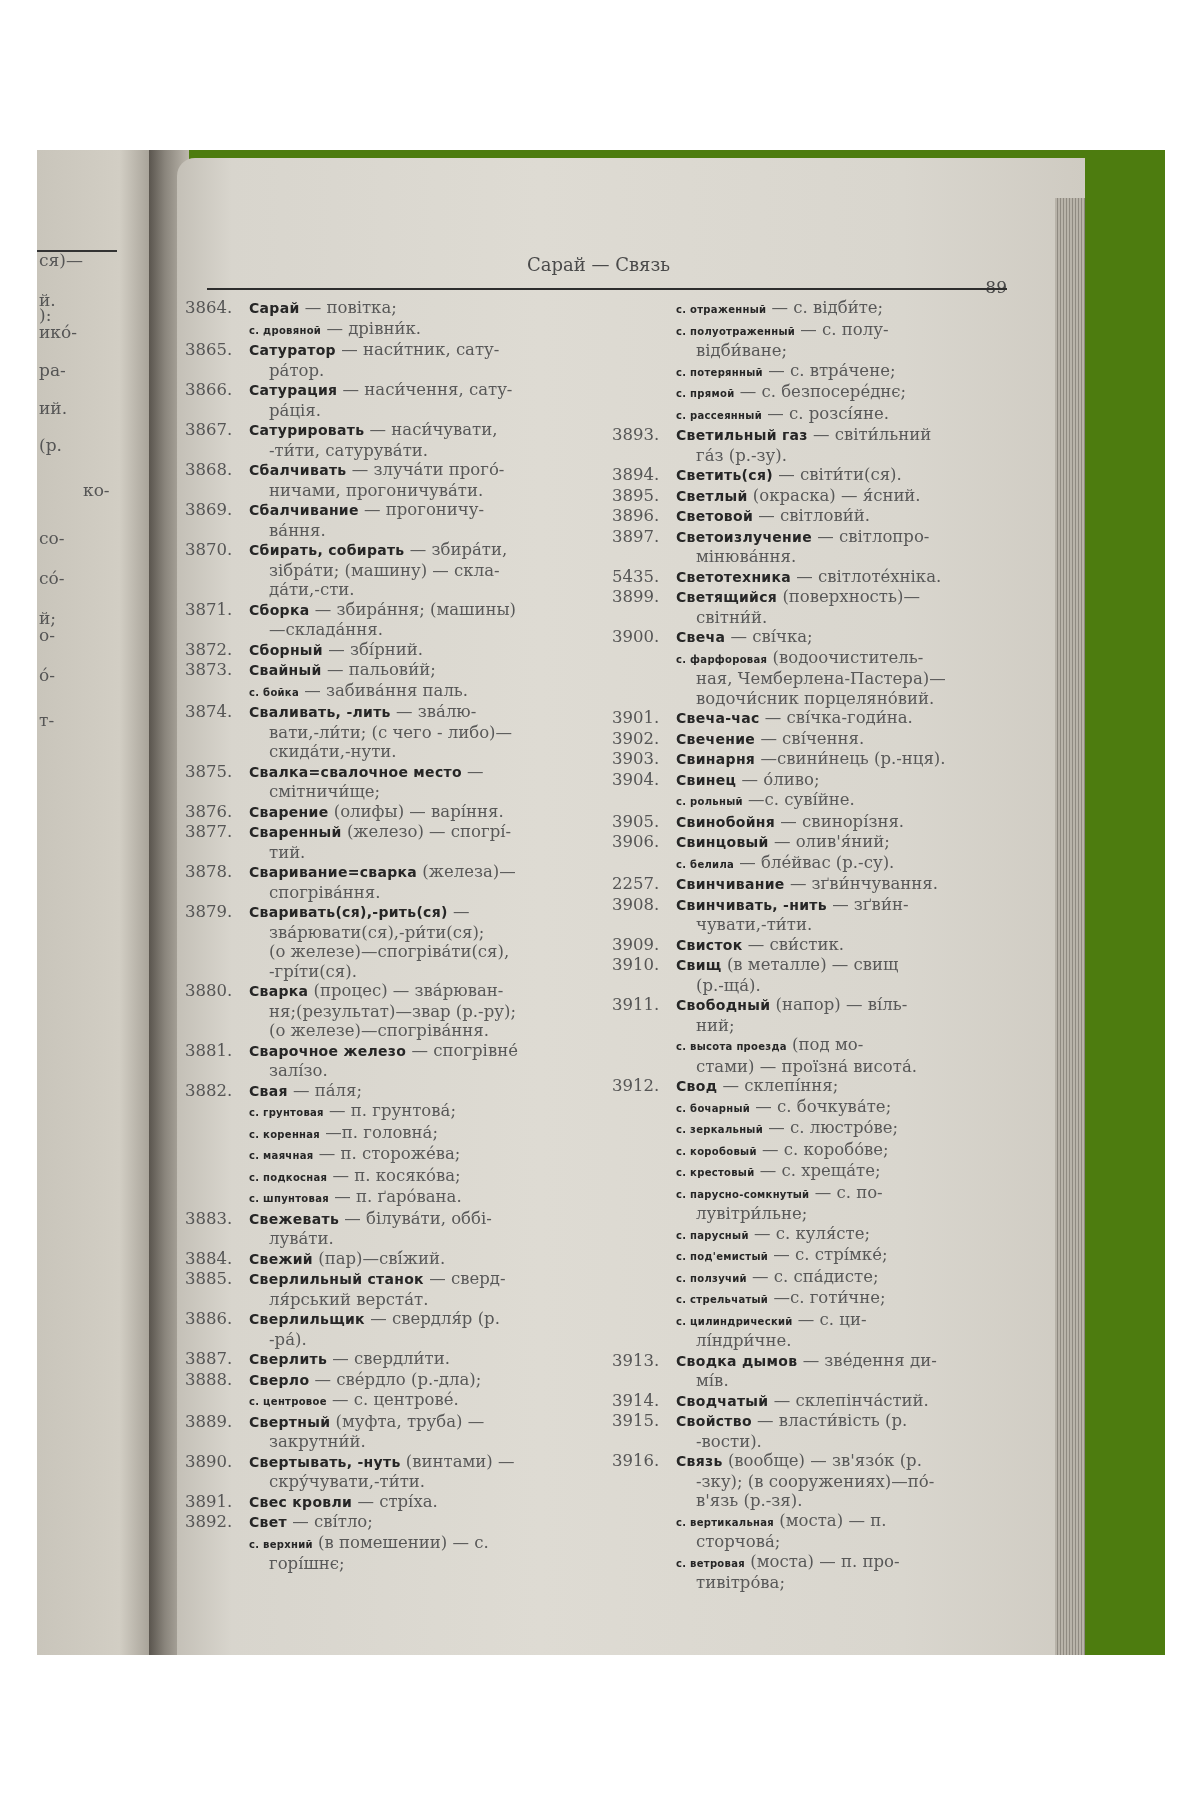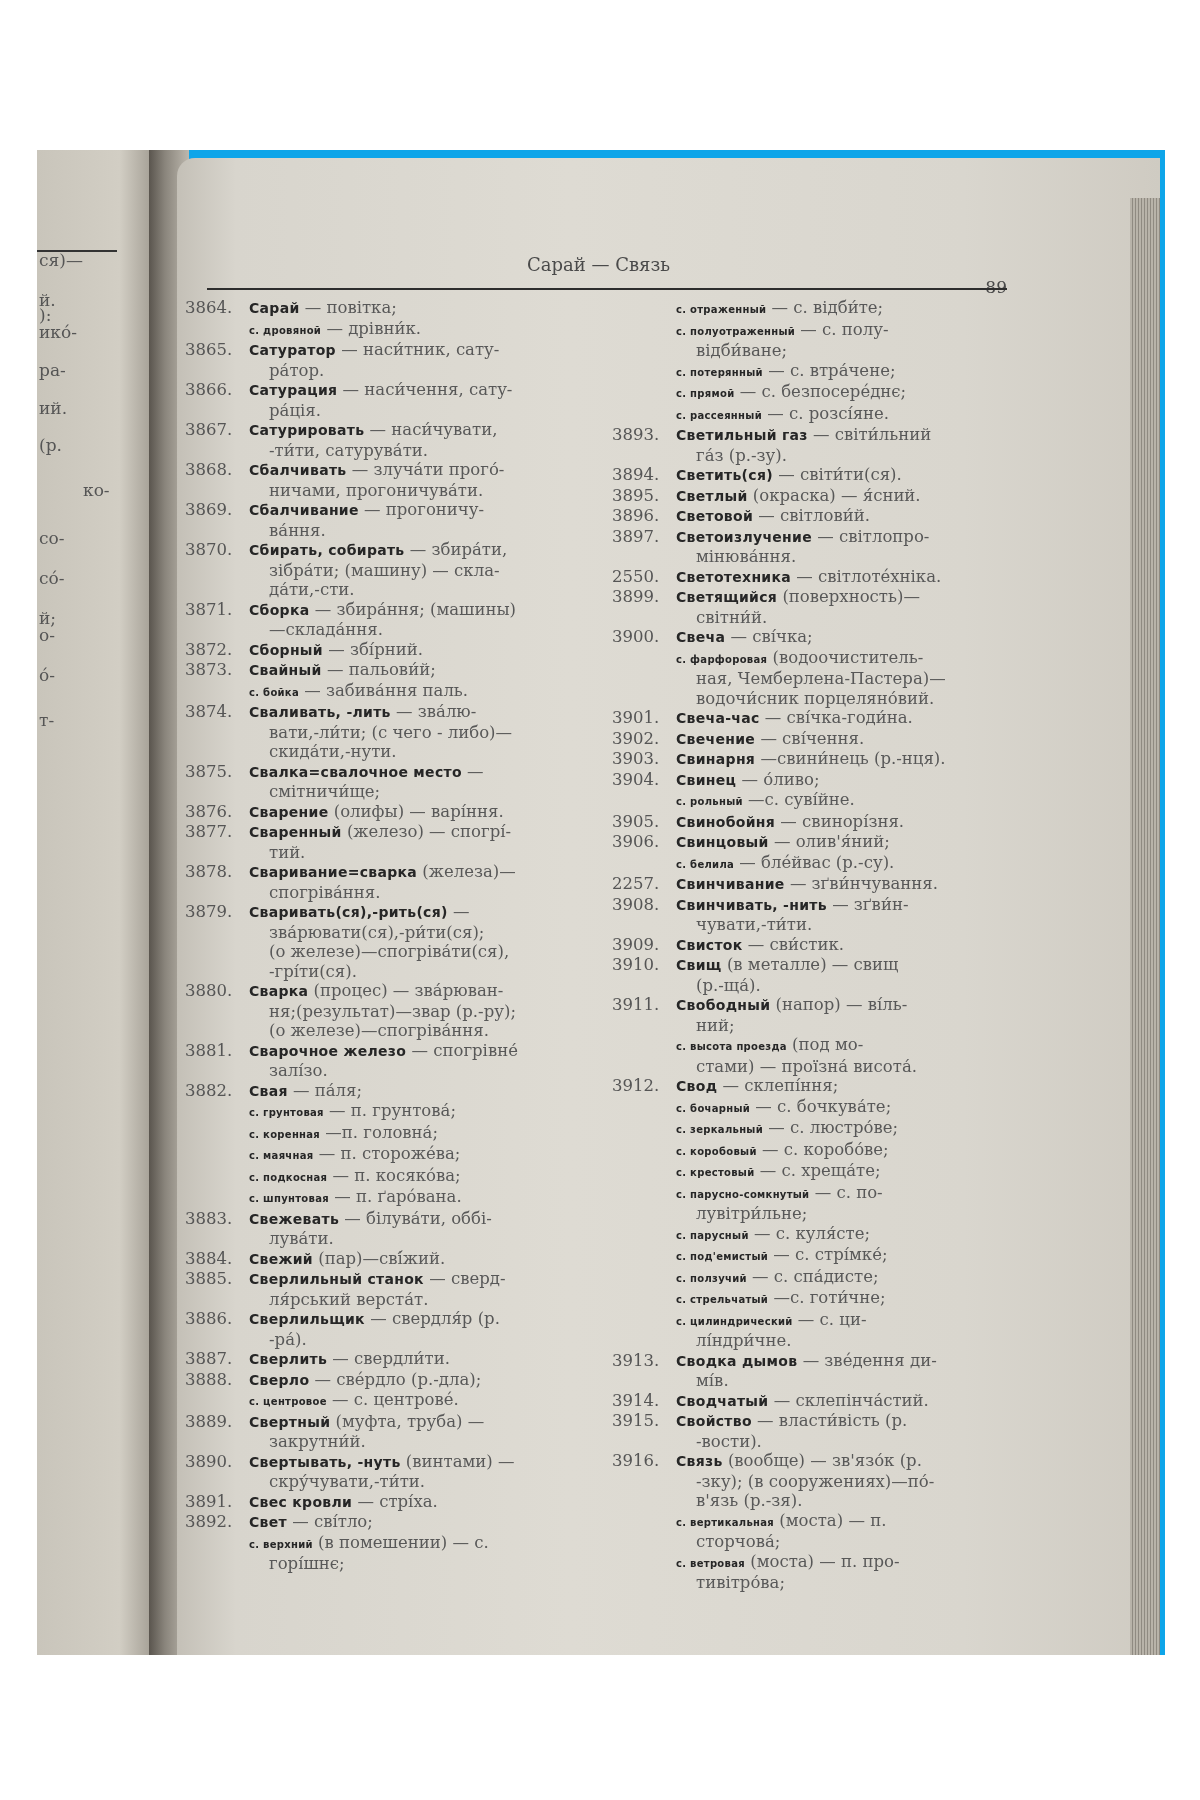--- a/index.html
+++ b/index.html
@@ -1,25 +1,25 @@
 <!DOCTYPE html>
 <html><head>
 <meta charset="utf-8">
 <style>
   html, body { margin:0; padding:0; }
   body { width:1200px; height:1800px; background:#ffffff; position:relative; overflow:hidden;
          font-family:"DejaVu Serif", serif; }
-  .photo { position:absolute; left:37px; top:150px; width:1128px; height:1505px; background:#0ea5e9; overflow:hidden; }
+  .photo { position:absolute; left:37px; top:150px; width:1128px; height:1505px; background:#4d7c0f; overflow:hidden; }
   .prev-page { position:absolute; left:0; top:0; width:118px; height:1505px;
                background:linear-gradient(90deg,#c9c5bb 0%,#d2cec4 70%,#a9a49a 95%,#6c675f 100%); }
   .prev-rule { position:absolute; left:0; top:100px; width:80px; height:2px; background:#333; }
   .prev-frag { position:absolute; left:2px; font-size:17px; color:#555; }
   .spine { position:absolute; left:112px; top:0; width:40px; height:1505px;
            background:linear-gradient(90deg,#5a554e,#8a857c 40%,#bdb8ae 100%); }
-  .page { position:absolute; left:140px; top:8px; width:983px; height:1497px;
+  .page { position:absolute; left:140px; top:8px; width:908px; height:1497px;
           background:linear-gradient(90deg,#c4c0b7 0%,#d8d5cd 6%,#dedbd3 40%,#d9d6ce 80%,#cfcbc2 100%);
           border-top-left-radius:18px; }
   .page-edge { position:absolute; right:0; top:40px; width:30px; height:1465px;
                background:repeating-linear-gradient(90deg,#b8b3a9 0 2px,#8f8a81 2px 3px); }
   .header { position:absolute; left:30px; top:96px; width:800px; height:28px; }
   .running-head { position:absolute; left:320px; top:0; font-size:18px; color:#4a4a4a; }
   .page-number { position:absolute; right:0; top:2px; font-size:17px; color:#4a4a4a;margin-top:21px; }
   .head-rule { position:absolute; left:30px; top:130px; width:800px; height:2px; background:#2d2d2d; }
   .col { position:absolute; top:140px; width:400px; }
   .col-left { left:8px; }
@@ -135,21 +135,21 @@
         <div class="entry sub"><span class="hw">с. потерянный</span> <span class="tr">— с. втра́чене;</span></div>
         <div class="entry sub"><span class="hw">с. прямой</span> <span class="tr">— с. безпосерéднє;</span></div>
         <div class="entry sub"><span class="hw">с. рассеянный</span> <span class="tr">— с. розсі́яне.</span></div>
         <div class="entry"><span class="num">3893.</span><span class="hw">Светильный газ</span> <span class="tr">— світи́льний</span></div>
         <div class="entry cont"><span class="tr">га́з (р.-зу).</span></div>
         <div class="entry"><span class="num">3894.</span><span class="hw">Светить(ся)</span> <span class="tr">— світи́ти(ся).</span></div>
         <div class="entry"><span class="num">3895.</span><span class="hw">Светлый</span> <span class="tr">(окраска) — я́сний.</span></div>
         <div class="entry"><span class="num">3896.</span><span class="hw">Световой</span> <span class="tr">— світлови́й.</span></div>
         <div class="entry"><span class="num">3897.</span><span class="hw">Светоизлучение</span> <span class="tr">— світлопро-</span></div>
         <div class="entry cont"><span class="tr">мінюва́ння.</span></div>
-        <div class="entry"><span class="num">2550.</span><span class="hw">Светотехника</span> <span class="tr">— світлотéхніка.</span></div>
+        <div class="entry"><span class="num">5435.</span><span class="hw">Светотехника</span> <span class="tr">— світлотéхніка.</span></div>
         <div class="entry"><span class="num">3899.</span><span class="hw">Светящийся</span> <span class="tr">(поверхность)—</span></div>
         <div class="entry cont"><span class="tr">світни́й.</span></div>
         <div class="entry"><span class="num">3900.</span><span class="hw">Свеча</span> <span class="tr">— сві́чка;</span></div>
         <div class="entry sub"><span class="hw">с. фарфоровая</span> <span class="tr">(водоочиститель-</span></div>
         <div class="entry cont"><span class="tr">ная, Чемберлена-Пастера)—</span></div>
         <div class="entry cont"><span class="tr">водочи́сник порцеляно́вий.</span></div>
         <div class="entry"><span class="num">3901.</span><span class="hw">Свеча-час</span> <span class="tr">— сві́чка-годи́на.</span></div>
         <div class="entry"><span class="num">3902.</span><span class="hw">Свечение</span> <span class="tr">— сві́чення.</span></div>
         <div class="entry"><span class="num">3903.</span><span class="hw">Свинарня</span> <span class="tr">—свини́нець (р.-нця).</span></div>
         <div class="entry"><span class="num">3904.</span><span class="hw">Свинец</span> <span class="tr">— о́ливо;</span></div>

